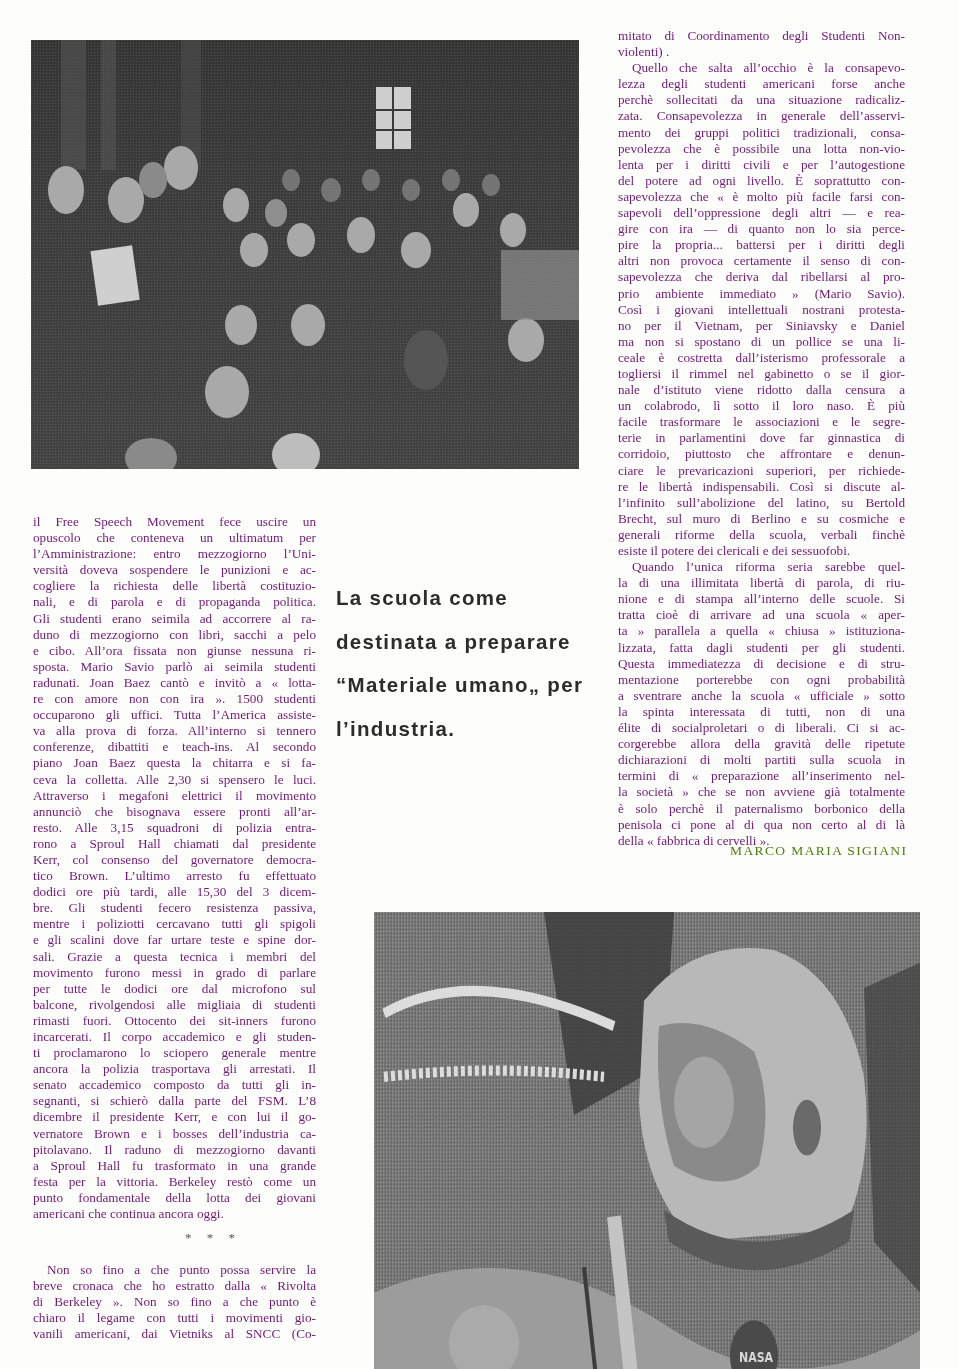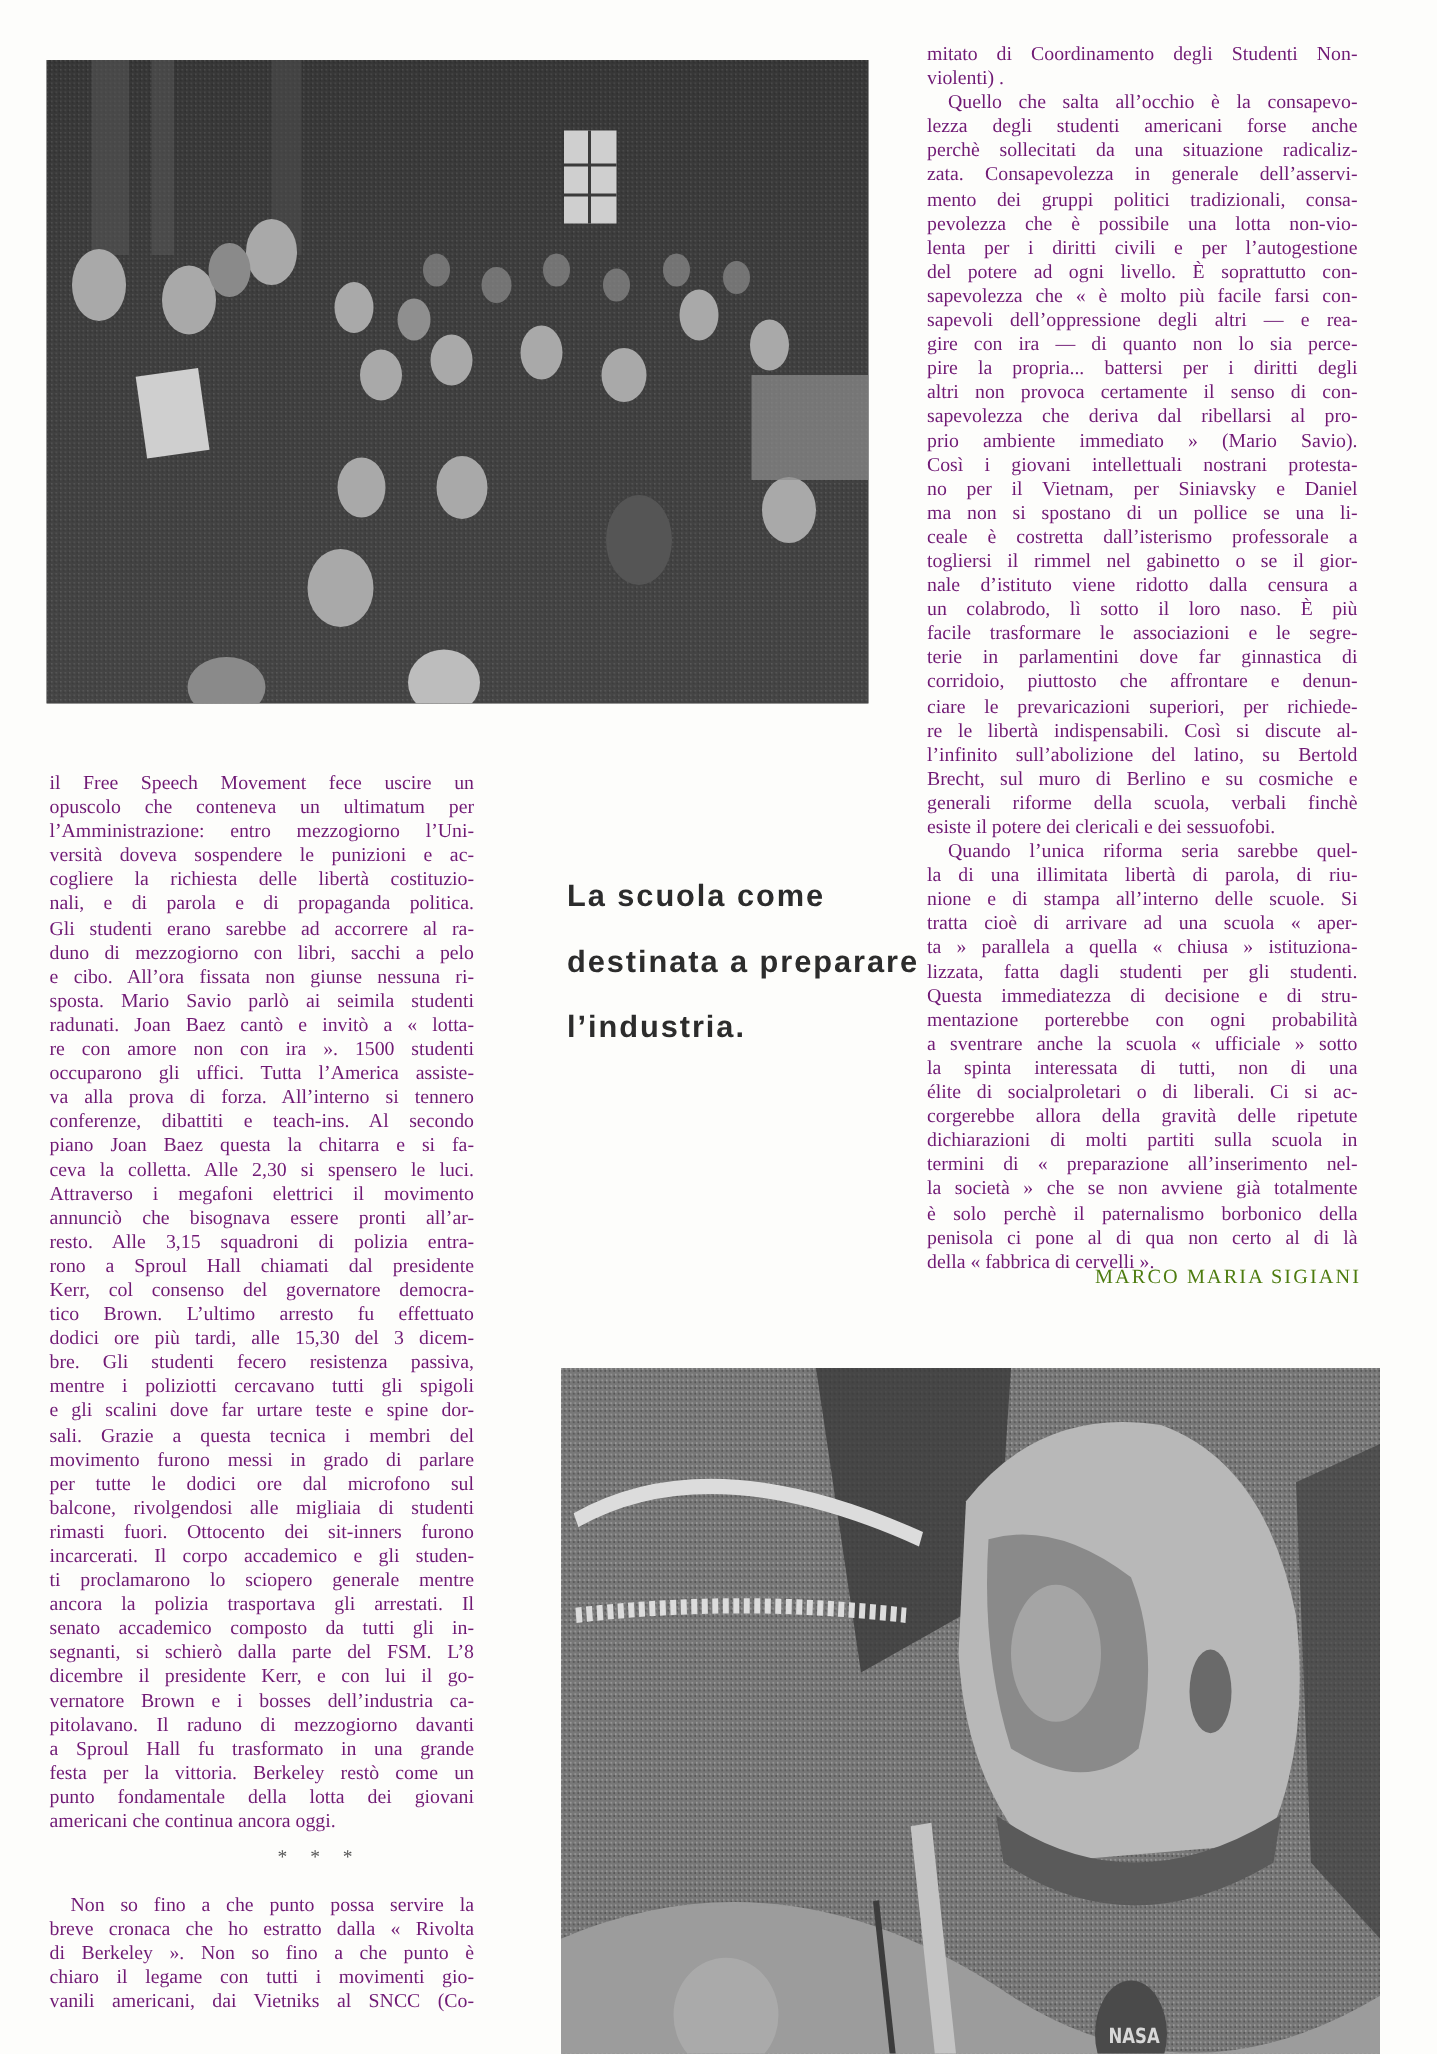--- a/index.html
+++ b/index.html
@@ -17,21 +17,21 @@
     color:#701a75;
   }
   .col .line { display:block; text-align:justify; text-align-last:justify; white-space:nowrap; }
   .col .line.last { text-align-last:left; }
   .col .line.ind { padding-left:14px; }
   .headline {
     position:absolute; left:336px; top:576px; width:282px;
     font-family:"Liberation Sans","DejaVu Sans",sans-serif; font-weight:bold;
     font-size:20.5px; line-height:43.5px; color:#2c2c2c; letter-spacing:1.3px;
   }
-  .headline .hl { display:block; white-space:nowrap;margin-left:42px; }
+  .headline .hl { display:block; white-space:nowrap; }
   .stars {
     position:absolute; left:185px; top:1230px; font-size:13px; letter-spacing:6px; color:#555;
   }
   .signature {
     position:absolute; left:730px; top:843px; font-size:13.5px; letter-spacing:1.4px; color:#4d7c0f;
     white-space:nowrap;
   }
 </style>
 </head>
 <body>
@@ -98,21 +98,21 @@
   </svg>
 </div>
 
 <div class="col" style="left:33px; top:514px; width:283px;">
   <span class="line">il Free Speech Movement fece uscire un</span>
   <span class="line">opuscolo che conteneva un ultimatum per</span>
   <span class="line">l’Amministrazione: entro mezzogiorno l’Uni-</span>
   <span class="line">versità doveva sospendere le punizioni e ac-</span>
   <span class="line">cogliere la richiesta delle libertà costituzio-</span>
   <span class="line">nali, e di parola e di propaganda politica.</span>
-  <span class="line">Gli studenti erano sarebbe ad accorrere al ra-</span>
+  <span class="line">Gli studenti erano seimila ad accorrere al ra-</span>
   <span class="line">duno di mezzogiorno con libri, sacchi a pelo</span>
   <span class="line">e cibo. All’ora fissata non giunse nessuna ri-</span>
   <span class="line">sposta. Mario Savio parlò ai seimila studenti</span>
   <span class="line">radunati. Joan Baez cantò e invitò a « lotta-</span>
   <span class="line">re con amore non con ira ». 1500 studenti</span>
   <span class="line">occuparono gli uffici. Tutta l’America assiste-</span>
   <span class="line">va alla prova di forza. All’interno si tennero</span>
   <span class="line">conferenze, dibattiti e teach-ins. Al secondo</span>
   <span class="line">piano Joan Baez questa la chitarra e si fa-</span>
   <span class="line">ceva la colletta. Alle 2,30 si spensero le luci.</span>
@@ -151,20 +151,21 @@
   <span class="line ind">Non so fino a che punto possa servire la</span>
   <span class="line">breve cronaca che ho estratto dalla « Rivolta</span>
   <span class="line">di Berkeley ». Non so fino a che punto è</span>
   <span class="line">chiaro il legame con tutti i movimenti gio-</span>
   <span class="line">vanili americani, dai Vietniks al SNCC (Co-</span>
 </div>
 
 <div class="headline">
   <span class="hl">La scuola come</span>
   <span class="hl">destinata a preparare</span>
+  <span class="hl">“Materiale umano„ per</span>
   <span class="hl">l’industria.</span>
 </div>
 
 <div class="col" style="left:618px; top:28px; width:287px;">
   <span class="line">mitato di Coordinamento degli Studenti Non-</span>
   <span class="line last">violenti) .</span>
   <span class="line ind">Quello che salta all’occhio è la consapevo-</span>
   <span class="line">lezza degli studenti americani forse anche</span>
   <span class="line">perchè sollecitati da una situazione radicaliz-</span>
   <span class="line">zata. Consapevolezza in generale dell’asservi-</span>

